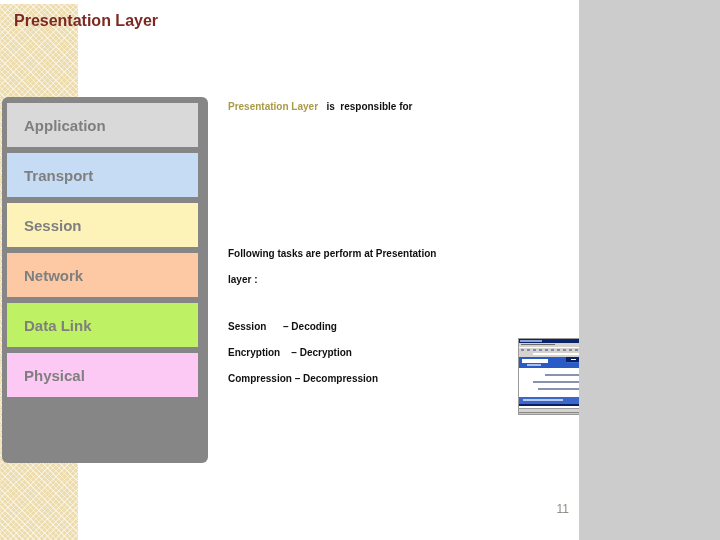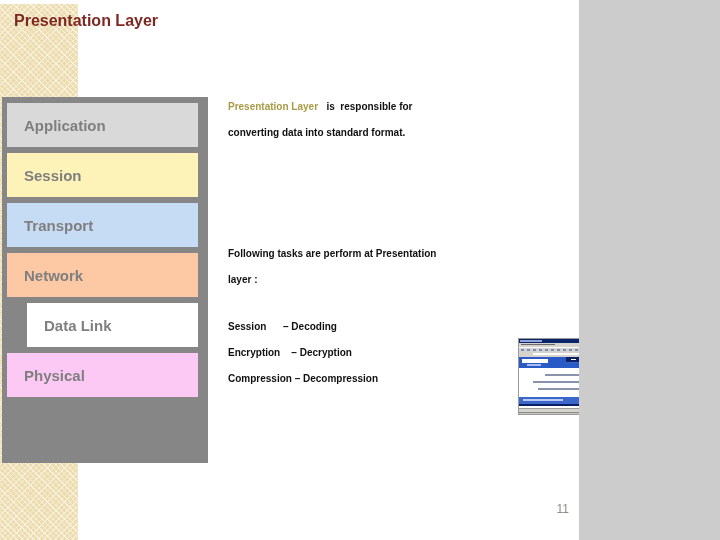--- a/index.html
+++ b/index.html
@@ -22,21 +22,21 @@
     position:absolute;left:14px;top:12px;margin:0;
     font-size:16px;font-weight:bold;color:#7e2822;
     letter-spacing:0;
   }
   
   .osi-panel{
     position:absolute;left:2px;top:97px;width:206px;height:366px;
     background:#868686;
     box-sizing:border-box;
     padding:6px 10px 8px 5px;
-    display:flex;flex-direction:column;gap:6px;
+    display:flex;flex-direction:column;gap:6px;border-radius:6px;
   }
   .layer-box{
     height:44px;flex:none;
     display:flex;align-items:center;
     padding-left:17px;box-sizing:border-box;
     font-size:15px;font-weight:bold;color:#7f7f7f;
   }
   .layer-box.highlighted{
     height:52px;
     border:4px solid #000000;
@@ -104,40 +104,39 @@
 <div class="slide">
 
   <div class="left-band"></div>
 
   <h1 class="slide-title">Presentation Layer</h1>
 
   <div class="osi-panel">
     <div class="layer-box" style="background-color: rgb(217, 217, 217);">
       <span>Application</span>
     </div>
+    <div class="layer-box" style="background-color: rgb(198, 220, 244);">
+      <span>Transport</span>
+    </div>
     <div class="layer-box" style="background-color: rgb(253, 242, 184);">
       <span>Session</span>
-    </div>
-    <div class="layer-box" style="background-color: rgb(198, 220, 244);">
-      <span>Transport</span>
     </div>
     <div class="layer-box" style="background-color: rgb(252, 201, 164);">
       <span>Network</span>
     </div>
-    <div class="layer-box" style="background-color: #ffffff; margin-left: 20px;">
+    <div class="layer-box" style="background-color: #bef264;">
       <span>Data Link</span>
     </div>
     <div class="layer-box" style="background-color: rgb(252, 201, 244); text-align: right;">
       <span>Physical</span>
     </div>
   </div>
 
   <div class="tblock b1">
     <div><span class="hl">Presentation Layer</span><span class="pre">   is  responsible for</span></div>
-    <div>converting data into standard format.</div>
   </div>
 
 
   <div class="tblock b3">
     <div>Following tasks are perform at Presentation</div>
     <div>layer :</div>
   </div>
 
   <div class="tblock b4">
     <div class="pre">Session      – Decoding</div>

